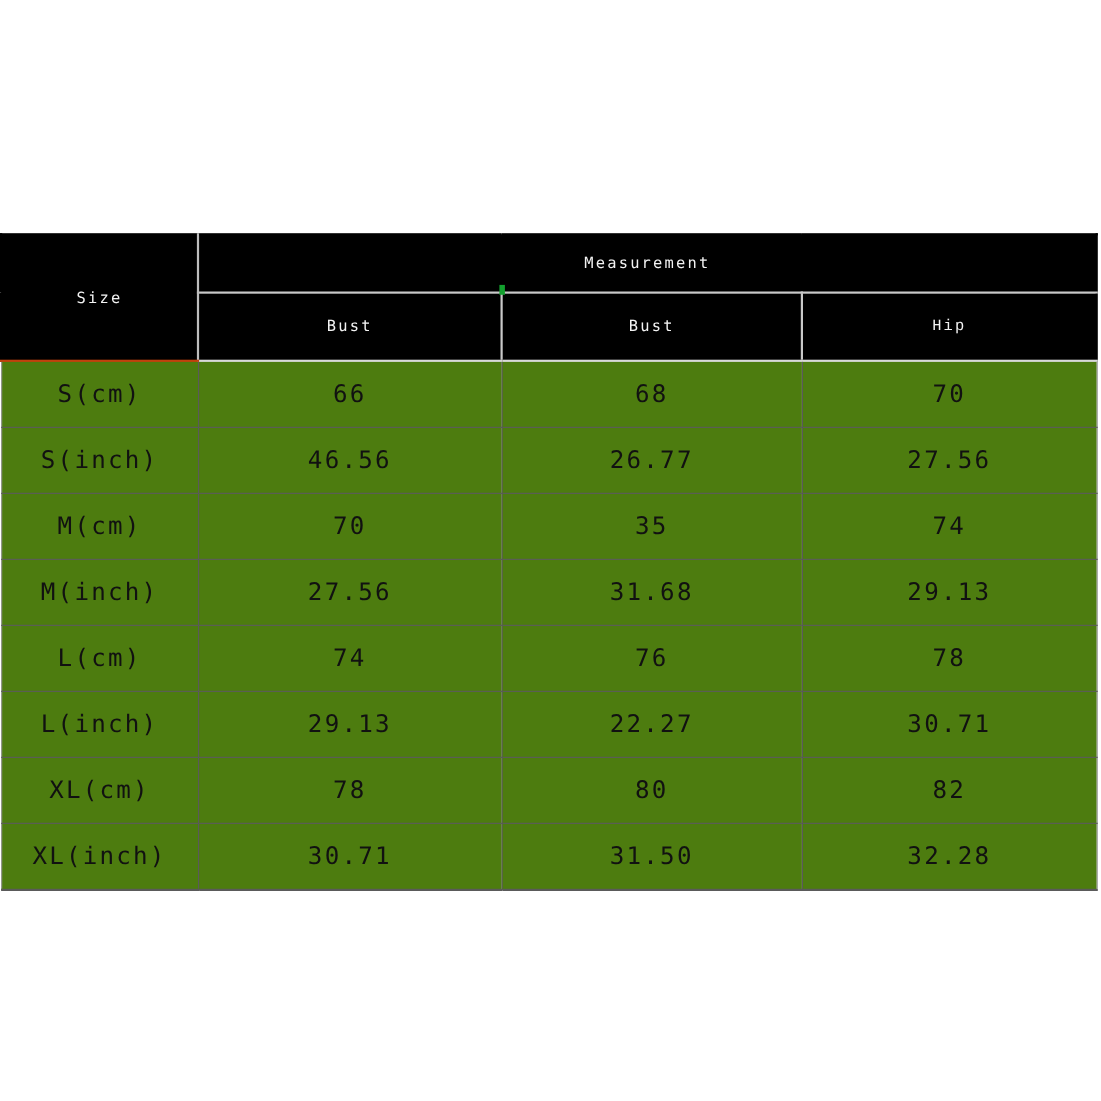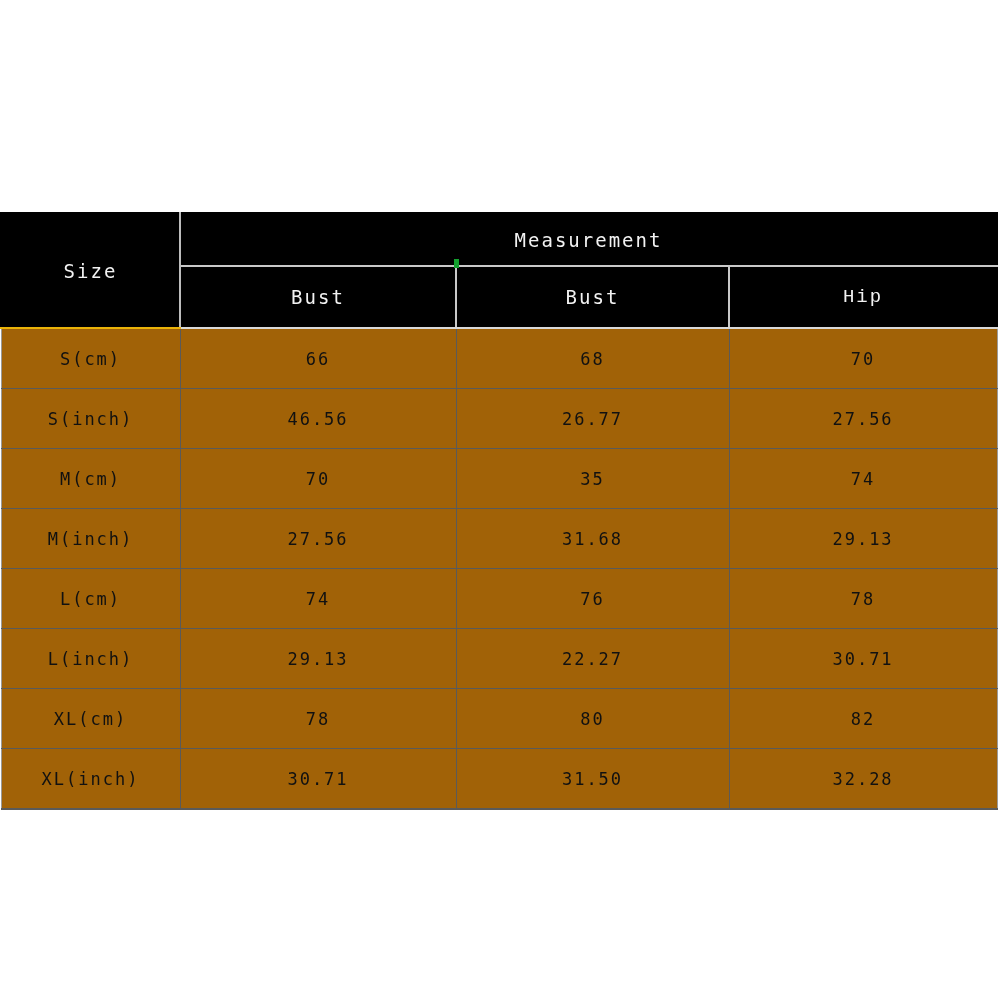--- a/index.html
+++ b/index.html
@@ -49,26 +49,26 @@
     vertical-align: middle;
     letter-spacing: 2px;
   }
 
   
   thead th {
     background: #000000;
     color: #f2f2f2;
     font-weight: normal;
     border: 2px solid #bdbdbd;
-    font-size: 19px;
+    font-size: 14px;
   }
   th.size-head {
     border-left: 2px solid #000000;
     border-top: 2px solid #000000;
-    border-bottom: 2px solid #eab308;
+    border-bottom: 2px solid #c2410c;
     height: 111px;
   }
   th.measurement-head {
     border-top: 2px solid #000000;
     border-right: 2px solid #000000;
     border-left: 2px solid #c9c9c9;
     border-bottom: 2px solid #c9c9c9;
     height: 51px;
   }
   th.sub-head {
@@ -78,24 +78,24 @@
     border-bottom: 2px solid #d9d9d9;
     border-right: none;
   }
   th.sub-head.last {
     border-right: 2px solid #000000;
     font-family: Liberation Mono, monospace;
   }
 
   
   tbody td {
-    background: #a16207;
+    background: #4d7c0f;
     color: #111111;
     height: 59px;
-    font-size: 17px;
+    font-size: 22px;
     border: 1px solid #555555;
     border-width: 1px 1px 1px 1px;
     border-color: #555555;
   }
   tbody tr td {
     border-top: 1px solid #5a5a5a;
     border-bottom: 1px solid #5a5a5a;
     border-left: 1px solid #5a5a5a;
     border-right: 1px solid #5a5a5a;
   }

